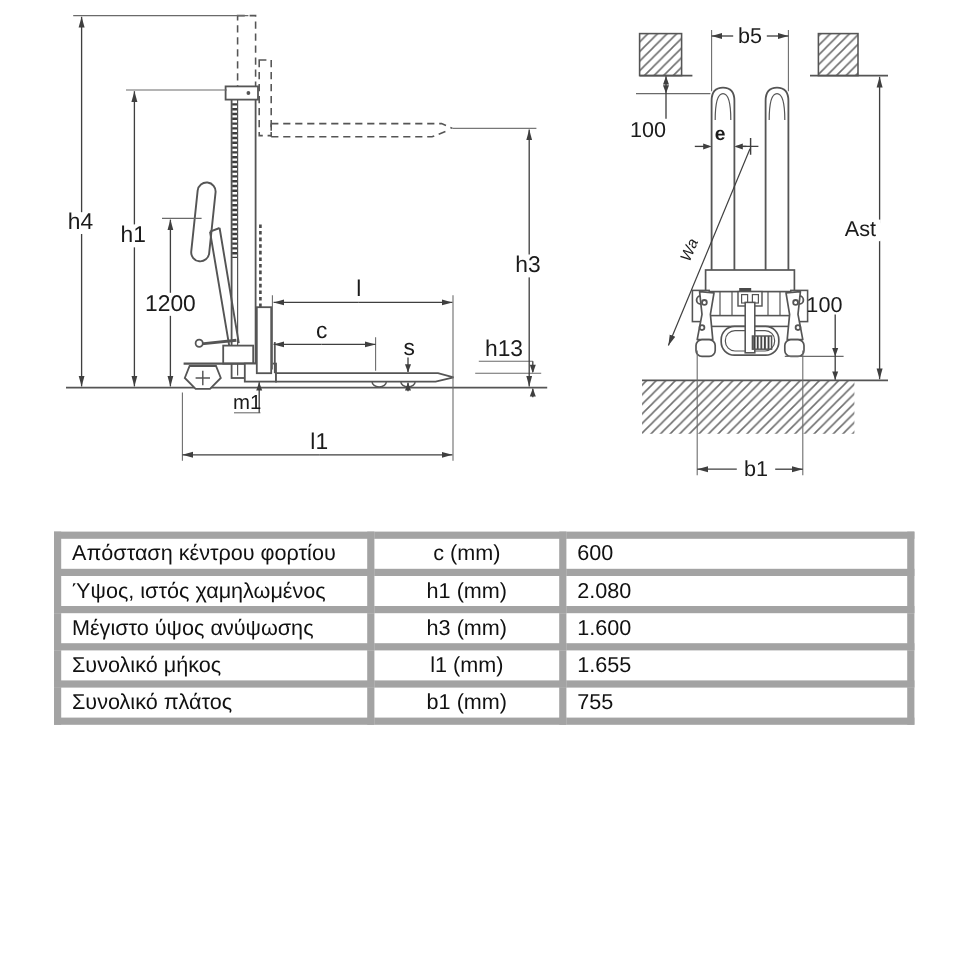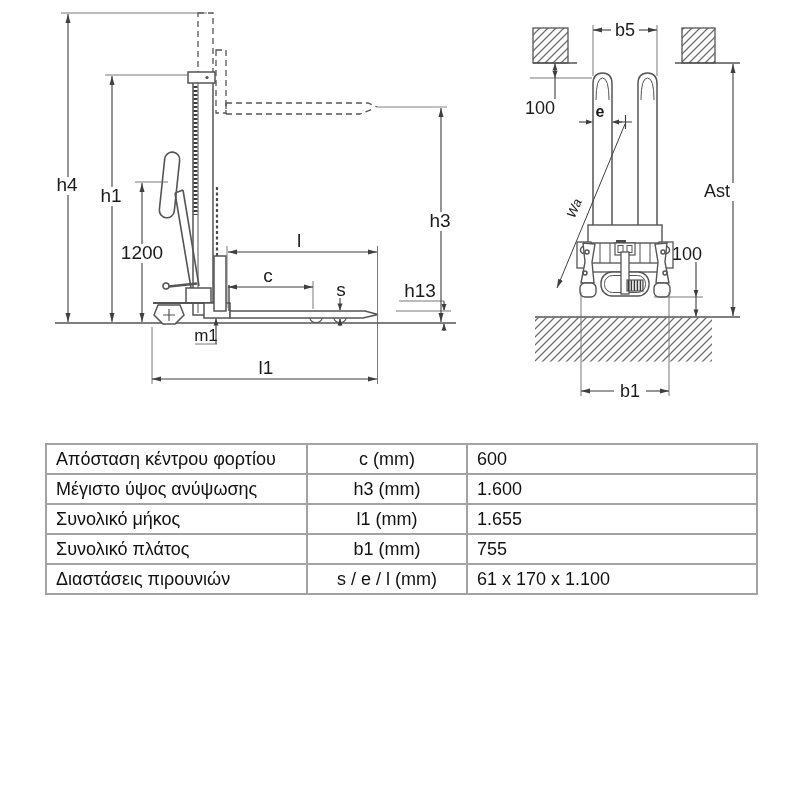--- a/index.html
+++ b/index.html
@@ -2,21 +2,21 @@
 <html><head>
 <meta charset="utf-8">
 <style>
   html,body{margin:0;padding:0;background:#fff;}
   .stage{position:relative;width:800px;height:800px;background:#fff;overflow:hidden;
          font-family:"Liberation Sans",sans-serif;}
   svg text{font-family:"Liberation Sans",sans-serif;fill:#1b1b1b;}
   .drawing{position:absolute;left:0;top:0;}
   table.spec{position:absolute;left:45px;top:443px;width:711px;border-collapse:collapse;
              table-layout:fixed;font-size:18px;line-height:21px;color:#111;}
-  table.spec td{border:2px solid #a3a3a3;padding:2px 9px;vertical-align:middle;margin-top:40px;}
+  table.spec td{border:6px solid #a3a3a3;padding:2px 9px;vertical-align:middle;margin-top:40px;}
   table.spec tr{height:30px;}
   td.c-label{text-align:left;white-space:pre-line;}
   td.c-sym{text-align:center;border-radius:11px;}
   td.c-val{text-align:left;}
 </style>
 </head>
 <body>
 
 <div class="stage">
 
@@ -248,35 +248,35 @@
         <col style="width:160px">
         <col style="width:290px">
       </colgroup>
   <tbody>
         <tr>
     <td class="c-label">Απόσταση κέντρου φορτίου</td>
     <td class="c-sym">c (mm)</td>
     <td class="c-val">600</td>
   </tr>
         <tr>
+    <td class="c-label">Ύψος, ιστός χαμηλωμένος</td>
+    <td class="c-sym">h1 (mm)</td>
+    <td class="c-val">2.080</td>
+  </tr>
+        <tr>
     <td class="c-label">Μέγιστο ύψος ανύψωσης</td>
     <td class="c-sym">h3 (mm)</td>
     <td class="c-val">1.600</td>
   </tr>
         <tr>
     <td class="c-label">Συνολικό μήκος</td>
     <td class="c-sym">l1 (mm)</td>
     <td class="c-val">1.655</td>
   </tr>
         <tr>
     <td class="c-label">Συνολικό πλάτος</td>
     <td class="c-sym">b1 (mm)</td>
     <td class="c-val">755</td>
   </tr>
-        <tr>
-    <td class="c-label">Διαστάσεις πιρουνιών</td>
-    <td class="c-sym">s / e / l (mm)</td>
-    <td class="c-val">61 x 170 x 1.100</td>
-  </tr>
       </tbody>
 </table>
 
 </div>
 
 </body></html>

